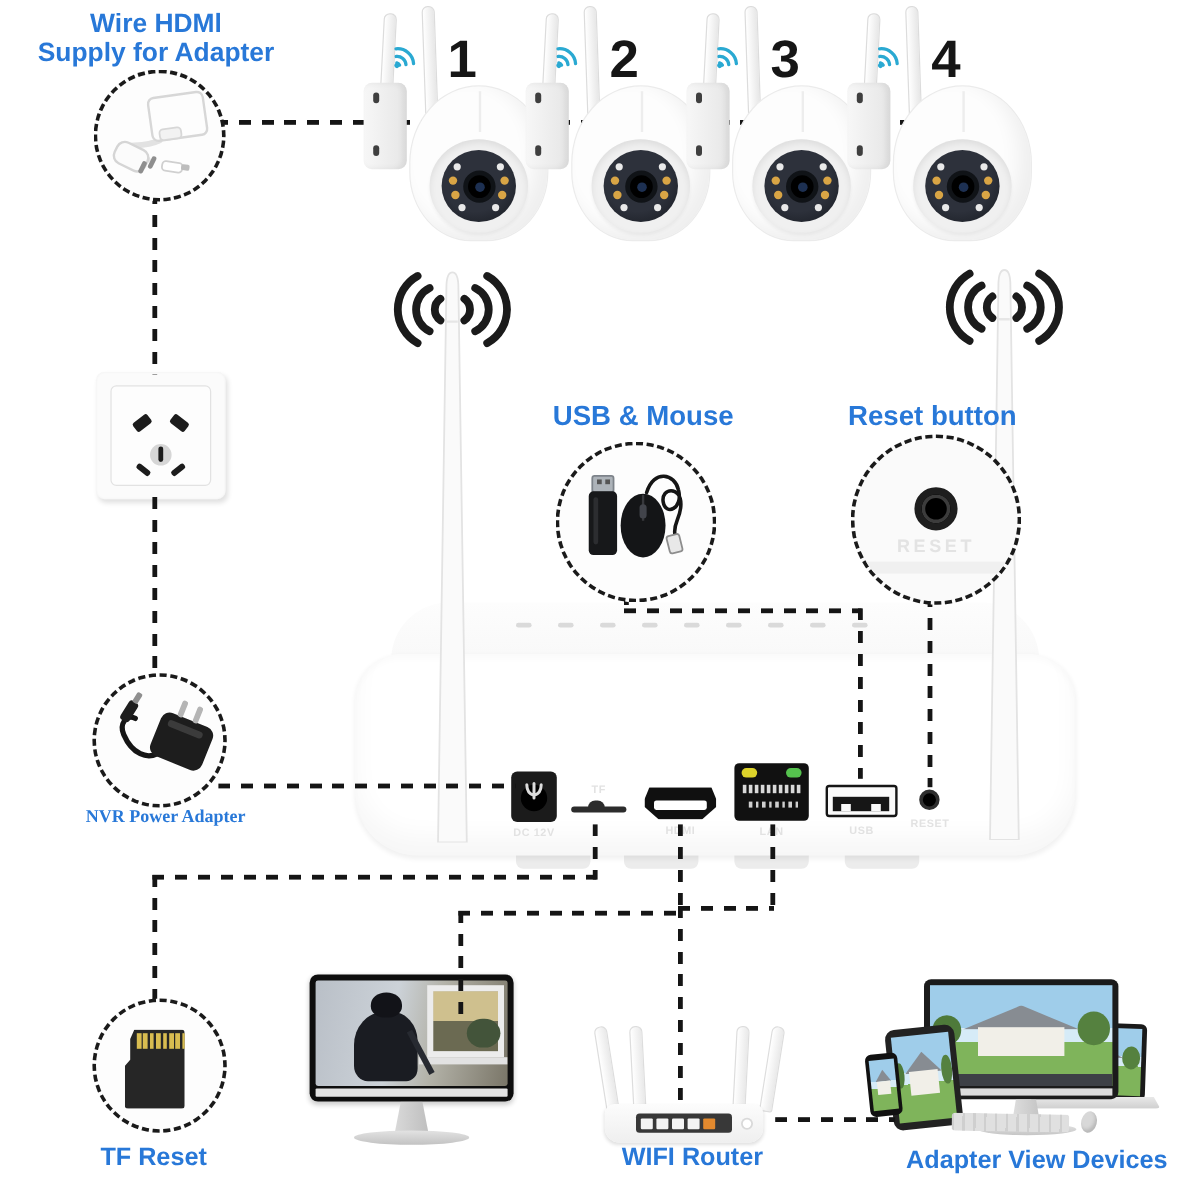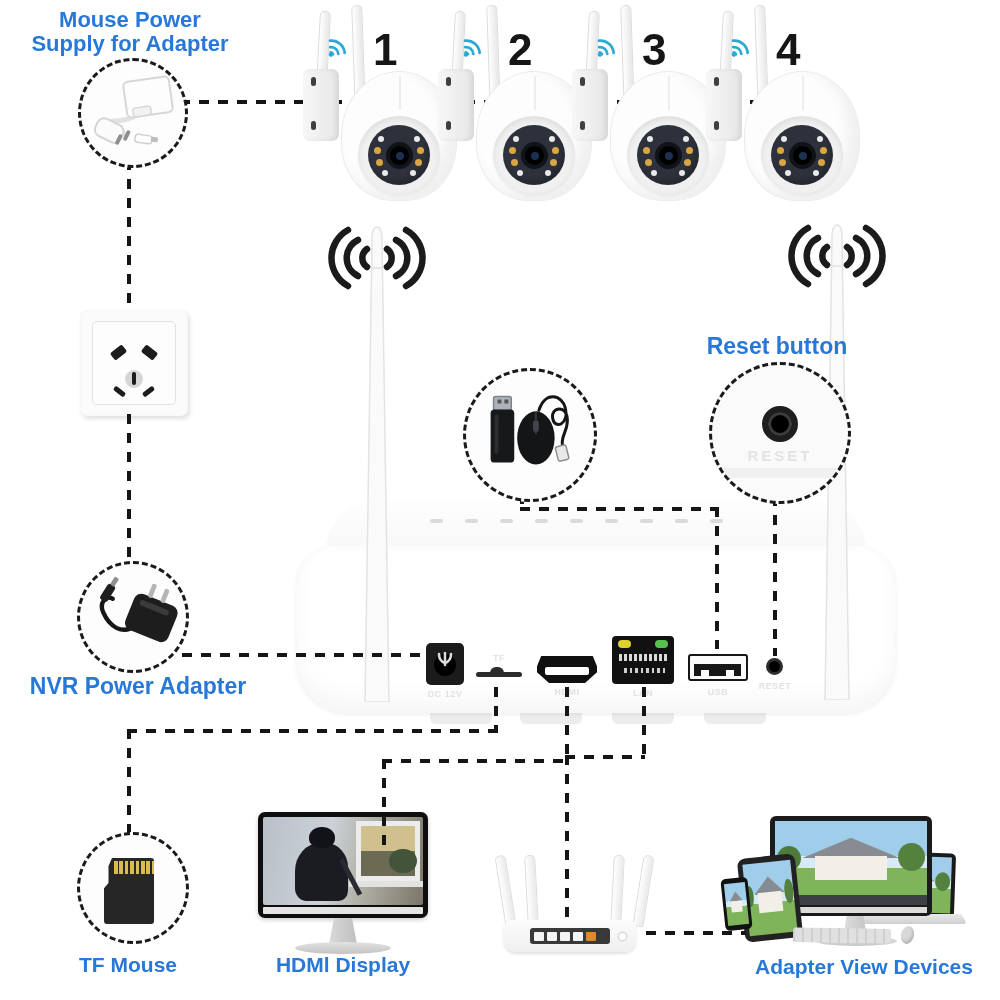--- a/index.html
+++ b/index.html
@@ -151,21 +151,21 @@
   <div class="dv" style="left:127px;top:729px;height:104px;"></div>
   <div class="dv" style="left:565px;top:687px;height:76px;"></div>
   <div class="dh" style="left:382px;top:759px;width:186px;"></div>
   <div class="dv" style="left:382px;top:759px;height:92px;"></div>
   <div class="dv" style="left:642px;top:687px;height:72px;"></div>
   <div class="dh" style="left:565px;top:755px;width:80px;"></div>
   <div class="dv" style="left:565px;top:755px;height:166px;"></div>
   <div class="dh" style="left:646px;top:931px;width:100px;"></div>
 
   <div class="lbl" style="left:10px;top:8px;width:240px;font-size:22px;line-height:1.08;">
-    <div>Mouse Power</div>
+    <div>Wire HDMl</div>
     <div>Supply for Adapter</div>
   </div>
   <div class="dcircle" style="left:78px;top:58px;width:104px;height:104px;">
     <svg width="104" height="104" viewBox="0 0 104 104">
       <path d="M52 56 C36 64 20 56 18 66 C16 76 30 80 42 72" fill="none" stroke="#e2e2e2" stroke-width="5" stroke-linecap="round"></path>
       <rect x="44" y="18" width="46" height="36" rx="5" fill="#fdfdfd" stroke="#d7d7d7" stroke-width="2" transform="rotate(-8 67 36)"></rect>
       <rect x="52" y="46" width="18" height="9" rx="3" fill="#f2f2f2" stroke="#d7d7d7" stroke-width="1.5" transform="rotate(-8 61 50)"></rect>
       <rect x="14" y="60" width="28" height="19" rx="7" fill="#fbfbfb" stroke="#d5d5d5" stroke-width="2" transform="rotate(26 28 70)"></rect>
       <rect x="36" y="73" width="4" height="11" rx="2" fill="#8f8f8f" transform="rotate(26 38 78)"></rect>
       <rect x="44" y="69" width="4" height="11" rx="2" fill="#8f8f8f" transform="rotate(26 46 74)"></rect>
@@ -333,21 +333,21 @@
     <svg width="106" height="106" viewBox="0 0 110 110">
       <path d="M60 62 C44 76 30 64 24 50 C20 41 26 32 34 36" fill="none" stroke="#161616" stroke-width="4.5" stroke-linecap="round"></path>
       <rect x="24" y="20" width="9px" height="19" rx="3" fill="#1f1f1f" transform="rotate(32 28 30)"></rect>
       <rect x="26" y="11" width="5" height="10" rx="1.5" fill="#8f8f8f" transform="rotate(32 28 30)"></rect>
       <rect x="50" y="36" width="48" height="40" rx="8" fill="#1d1d1d" transform="rotate(22 74 56)"></rect>
       <rect x="57" y="42" width="32" height="6" rx="3" fill="#3b3b3b" transform="rotate(22 74 56)"></rect>
       <rect x="62" y="22" width="5" height="15" rx="2" fill="#b5b5b5" transform="rotate(22 74 56)"></rect>
       <rect x="76" y="22" width="5" height="15" rx="2" fill="#b5b5b5" transform="rotate(22 74 56)"></rect>
     </svg>
   </div>
-  <div class="lbl" style="left:18px;top:673px;width:240px;font-size:23px;">NVR Power Adapter</div>
+  <div class="lbl" style="left:18px;top:673px;width:240px;font-size:15px;font-family:Liberation Serif, serif;">NVR Power Adapter</div>
 
   <div class="nvr-foot" style="left:430px;"></div>
   <div class="nvr-foot" style="left:520px;"></div>
   <div class="nvr-foot" style="left:612px;"></div>
   <div class="nvr-foot" style="left:704px;"></div>
   <div class="nvr-top"></div>
   <div class="nvr-main"></div>
   <div class="nvr-vents">
     <span></span>
       <span></span>
@@ -440,20 +440,21 @@
     <div style="position:absolute;left:4px;bottom:3px;width:47px;height:12px;background:#161616;">
       <i style="position:absolute;left:7px;bottom:0;width:8px;height:6px;background:#fafafa;"></i>
       <i style="position:absolute;right:7px;bottom:0;width:8px;height:6px;background:#fafafa;"></i>
     </div>
   </div>
   <div class="port-lbl" style="left:688px;top:687px;width:60px;text-align:center;">USB</div>
 
   <div class="port" style="left:766px;top:658px;width:17px;height:17px;border-radius:50%;background:#000;border:3px solid #2e2e2e;box-sizing:border-box;"></div>
   <div class="port-lbl" style="left:752px;top:681px;width:46px;text-align:center;">RESET</div>
 
+  <div class="lbl" style="left:436px;top:333px;width:200px;font-size:23px;">USB &amp; Mouse</div>
   <div class="dcircle" style="left:463px;top:368px;width:128px;height:128px;">
     <svg width="128" height="128" viewBox="0 0 130 130">
       <rect x="28" y="26" width="18" height="14" rx="2" fill="#adb3b9" stroke="#7d838a" stroke-width="1.5"></rect>
       <rect x="32" y="29" width="4" height="4" fill="#555"></rect>
         <rect x="39" y="29" width="4" height="4" fill="#555"></rect>
       <rect x="25" y="39" width="24" height="54" rx="4" fill="#17181a"></rect>
       <rect x="29" y="44" width="4" height="40" rx="2" fill="#2c2d30"></rect>
       <path d="M74 40 C80 20 98 24 101 38 C105 54 90 60 88 48 C86 36 103 34 103 50 C103 62 96 66 98 76" fill="none" stroke="#151515" stroke-width="3" stroke-linecap="round"></path>
       <rect x="92" y="76" width="11" height="15" rx="2" fill="#e8e8e8" stroke="#8d8d8d" stroke-width="1.5" transform="rotate(-14 97 83)"></rect>
       <ellipse cx="71" cy="68" rx="19" ry="27" fill="#141517"></ellipse>
@@ -475,55 +476,55 @@
       <span></span>
         <span></span>
         <span></span>
         <span></span>
         <span></span>
         <span></span>
         <span></span>
         <span></span>
     </div>
   </div>
-  <div class="lbl" style="left:48px;top:953px;width:160px;font-size:21px;">TF Mouse</div>
+  <div class="lbl" style="left:48px;top:953px;width:160px;font-size:21px;">TF Reset</div>
 
   <div class="tv">
     <div class="tv-bezel">
       <div class="tv-screen">
         <div class="tv-window"></div>
         <div class="tv-plant"></div>
         <div class="tv-sill"></div>
         <div class="tv-burglar-body"></div>
         <div class="tv-burglar-head"></div>
         <div class="tv-crowbar"></div>
       </div>
       <div class="tv-strip"></div>
     </div>
     <div class="tv-neck"></div>
     <div class="tv-base"></div>
   </div>
-  <div class="lbl" style="left:253px;top:953px;width:180px;font-size:21px;">HDMl Display</div>
 
   <div class="router">
     <div class="r-ant" style="left:10px;transform:rotate(-9deg);"></div>
     <div class="r-ant" style="left:36px;transform:rotate(-3deg);"></div>
     <div class="r-ant" style="left:122px;transform:rotate(3deg);"></div>
     <div class="r-ant" style="left:148px;transform:rotate(9deg);"></div>
     <div class="r-body">
       <div class="r-panel">
         <span class="p"></span>
         <span class="p"></span>
         <span class="p"></span>
         <span class="p"></span>
         <span class="p orange"></span>
       </div>
       <div class="r-btn"></div>
     </div>
   </div>
+  <div class="lbl" style="left:487px;top:953px;width:180px;font-size:21px;">WIFI Router</div>
 
   <div class="remote">
     <div class="rm-lap">
       <div class="hs">
         <div class="hs-tree-l"></div>
           <div class="hs-tree-r"></div>
         <div class="hs-roof"></div>
           <div class="hs-wall"></div>
       </div>
     </div>

